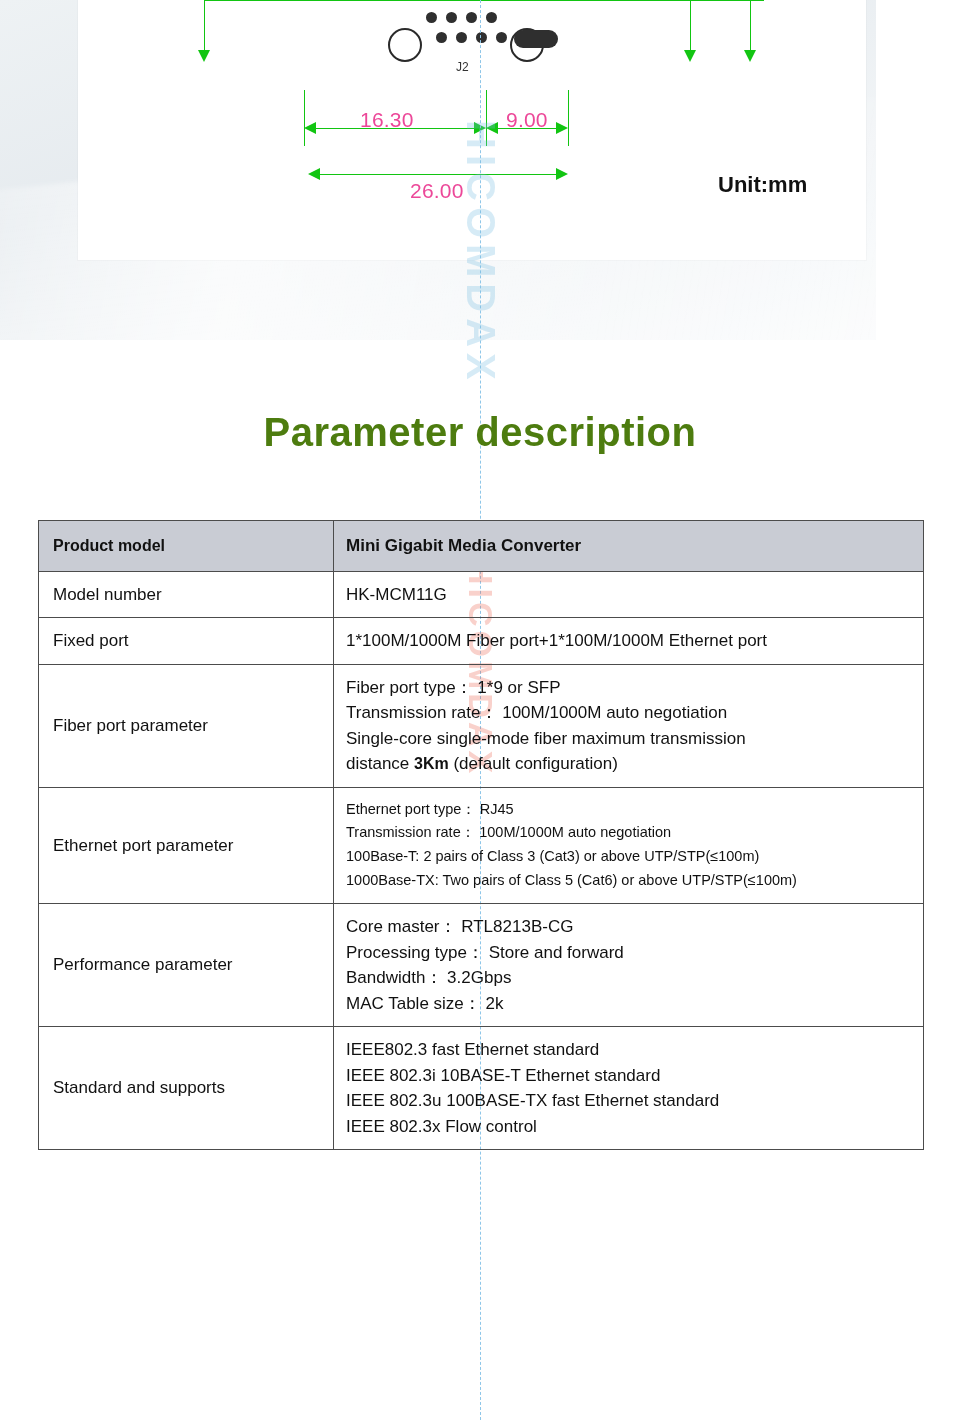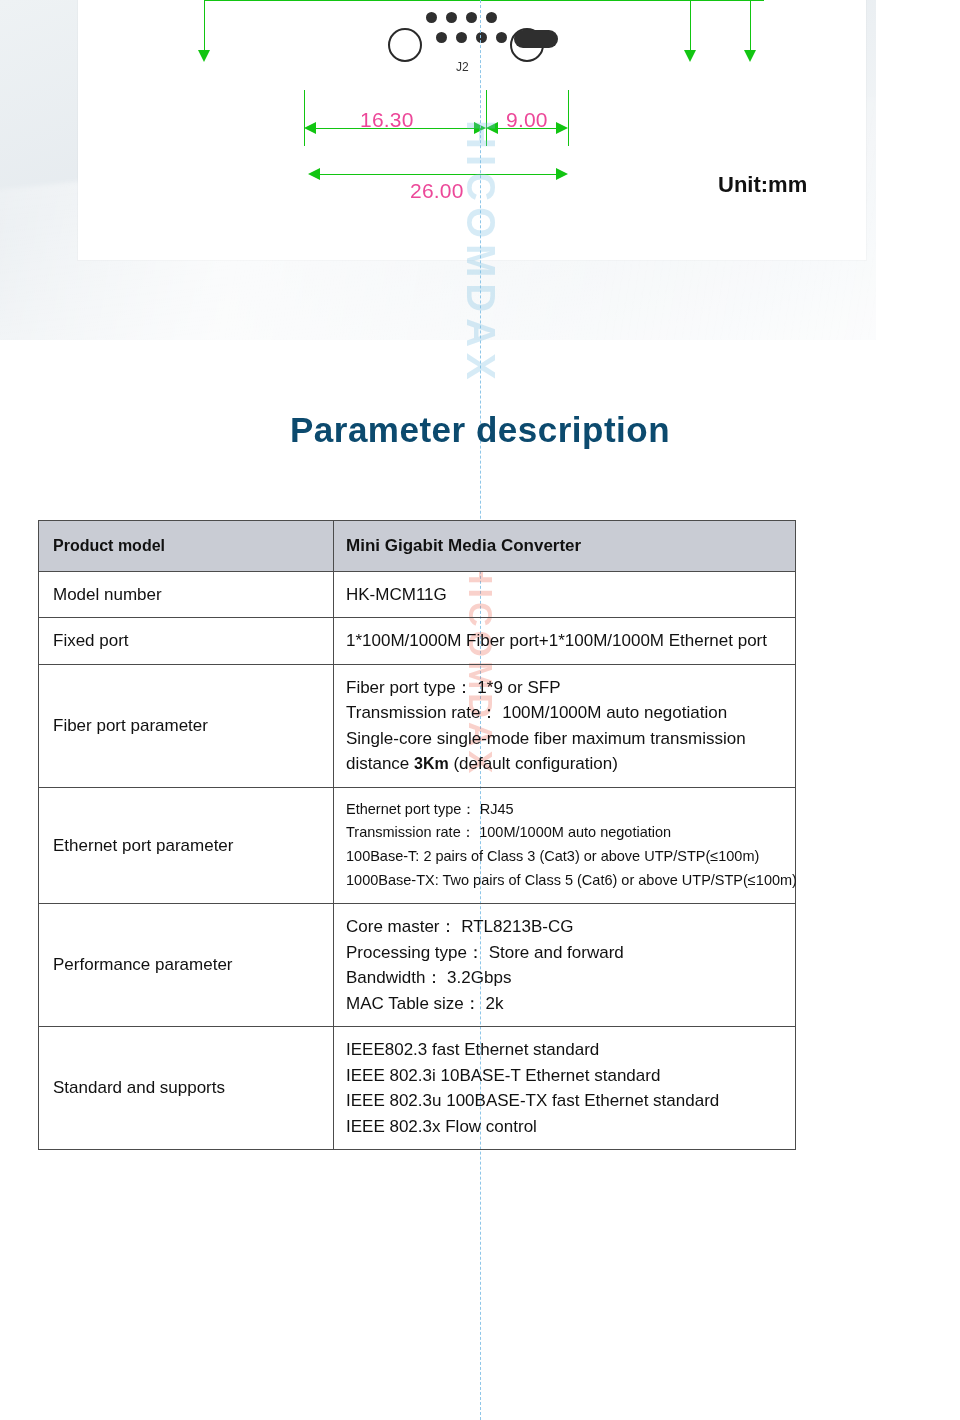--- a/index.html
+++ b/index.html
@@ -165,38 +165,38 @@
     white-space: nowrap;
   }
 
   
   .section-title {
     position: absolute;
     left: 0;
     top: 410px;
     width: 960px;
     text-align: center;
-    font-size: 35px;
-    font-weight: bold;
-    color: #0c4a6e;
+    font-size: 40px;
+    font-weight: bold;
+    color: #4d7c0f;
     letter-spacing: .5px;
     z-index: 2;
   }
 
   
   .spec-table-wrap {
     position: absolute;
     left: 38px;
     top: 520px;
     width: 886px;
     z-index: 2;
   }
   table.spec {
     border-collapse: collapse;
-    width: 758px;
+    width: 886px;
     background: transparent;
     table-layout: fixed;
   }
   table.spec td {
     border: 1px solid #4c4c4c;
     vertical-align: middle;
     padding: 10px 12px;
     font-size: 17px;
     color: #111;
     line-height: 1.5;

